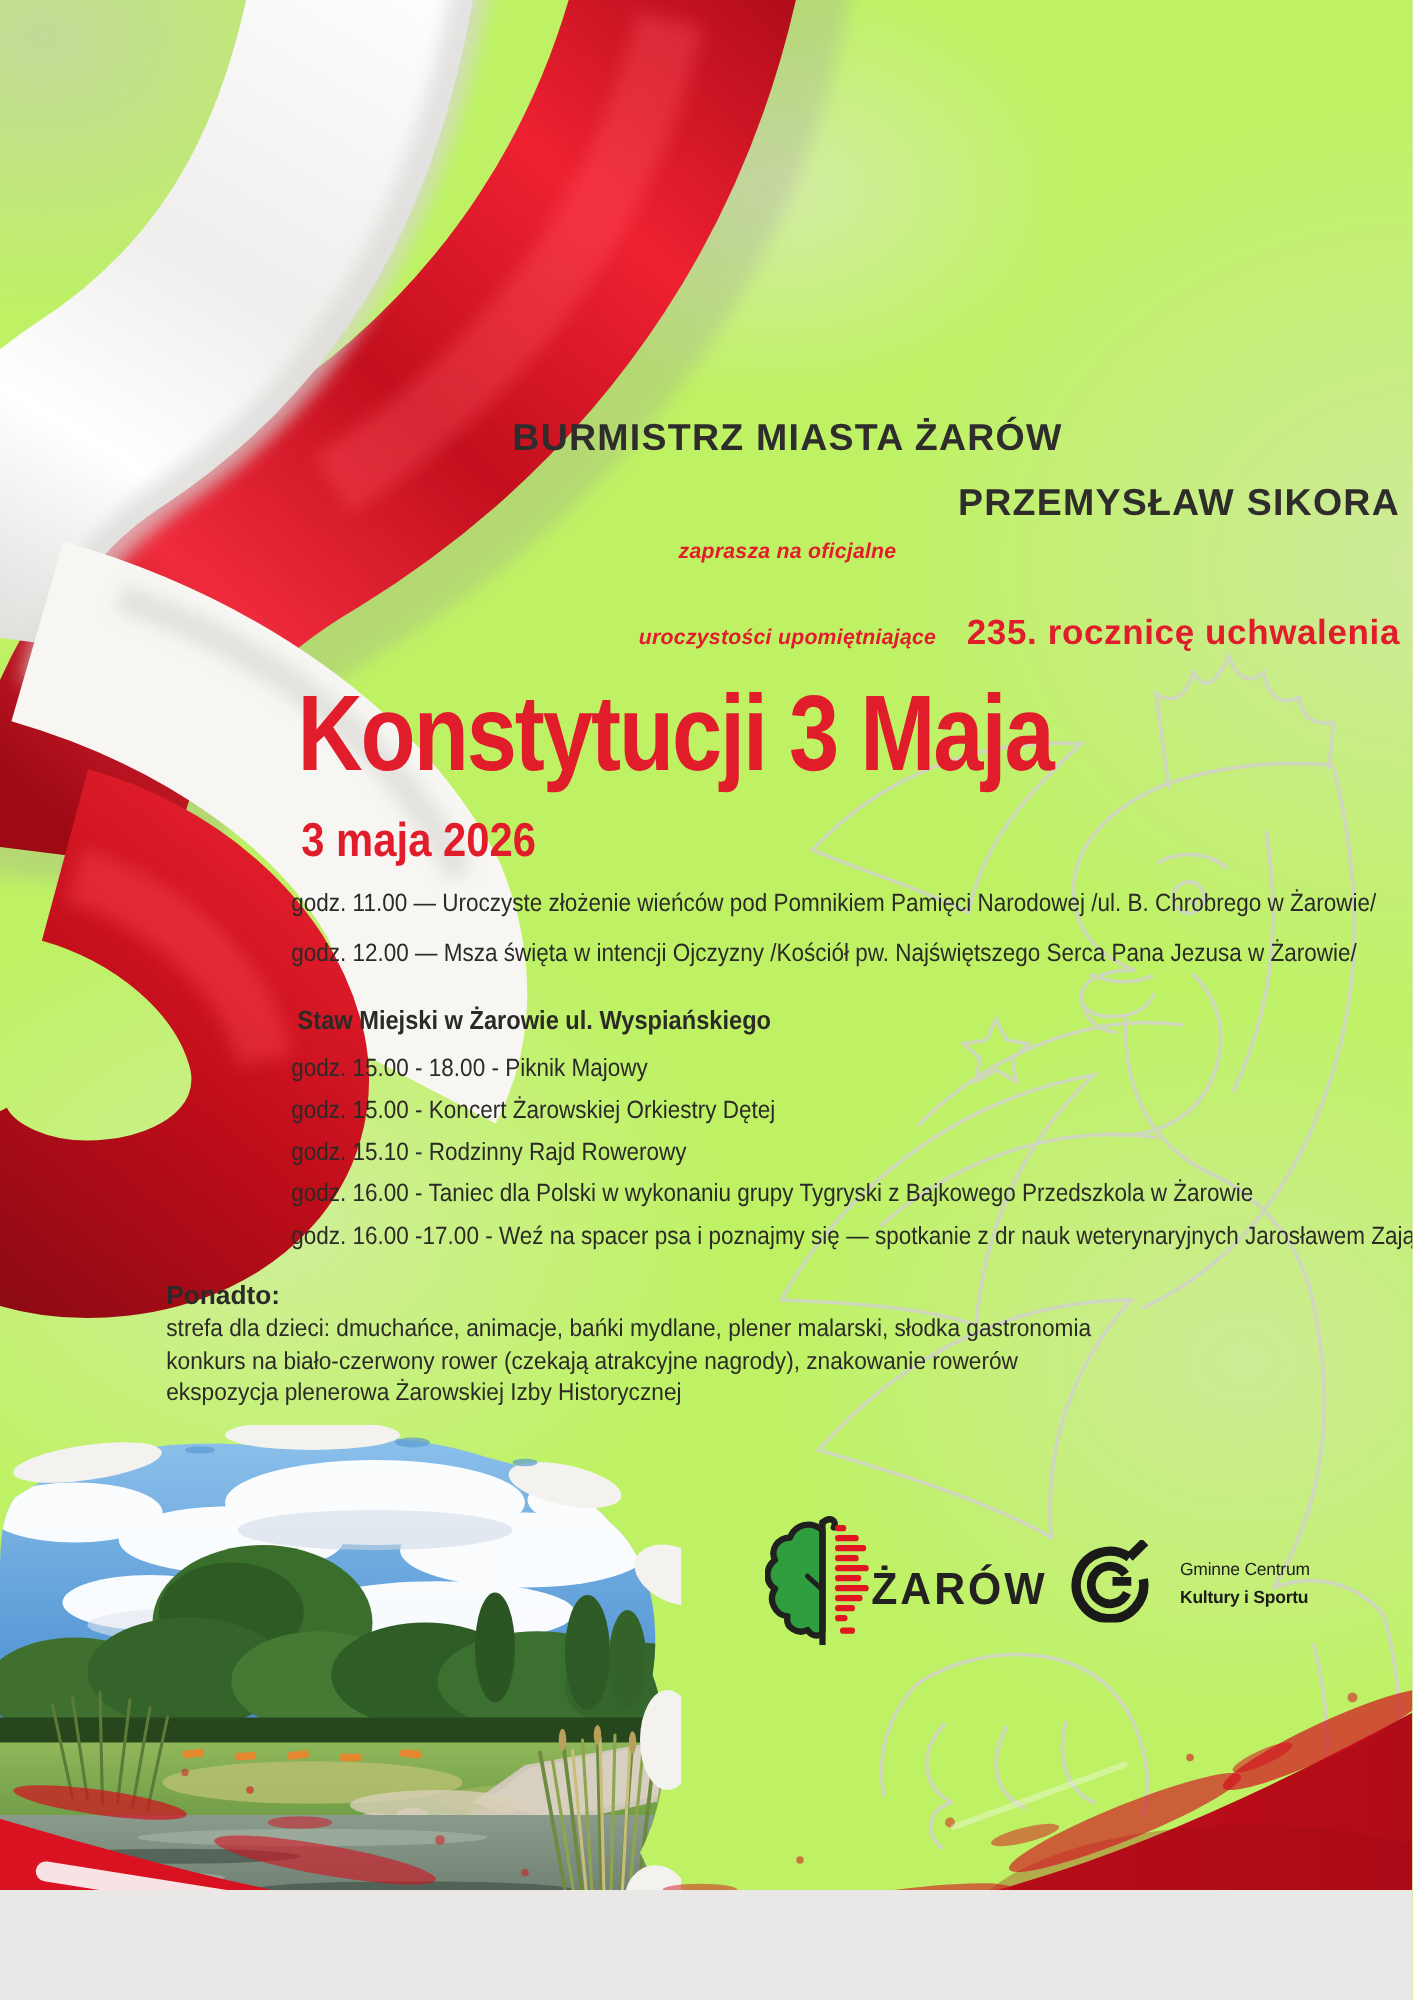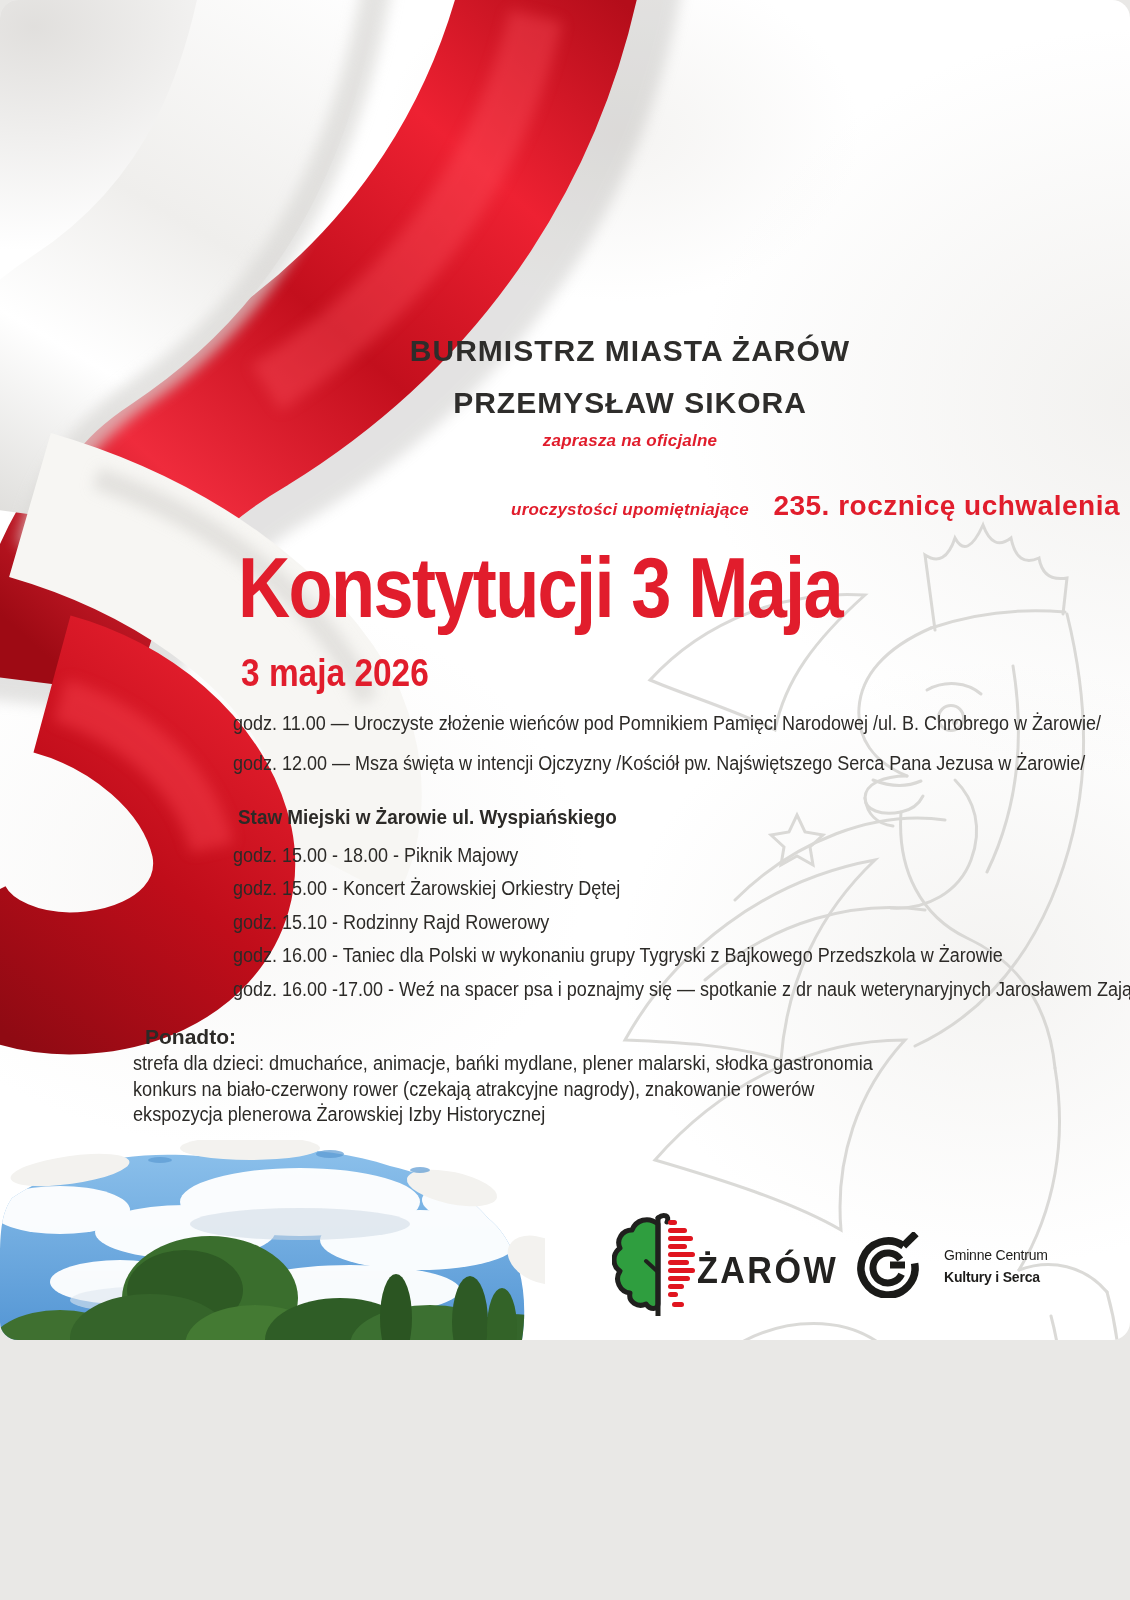--- a/index.html
+++ b/index.html
@@ -1,51 +1,51 @@
 <!DOCTYPE html>
 <html><head>
 <meta charset="utf-8">
 <style>
   html,body{margin:0;padding:0;background:#e9e8e6;}
   .poster{
-    position:relative;width:1130px;height:1340px;overflow:hidden;
-    background:#ffffff;font-family:"Liberation Sans",sans-serif;border-radius:18px;
+    position:relative;width:1130px;height:1512px;overflow:hidden;
+    background:#bef264;font-family:"Liberation Sans",sans-serif;
     -webkit-font-smoothing:antialiased;
   }
   .bg-texture{
     position:absolute;inset:0;z-index:0;pointer-events:none;
     background:
       radial-gradient(420px 320px at 3% 2%, rgba(200,197,193,.55), transparent 70%),
       radial-gradient(620px 520px at 101% 30%, rgba(226,224,220,.45), transparent 72%),
       radial-gradient(520px 420px at 88% 72%, rgba(228,226,222,.40), transparent 72%),
       radial-gradient(340px 240px at 55% 10%, rgba(234,232,229,.5), transparent 70%),
       radial-gradient(500px 380px at 20% 65%, rgba(236,234,231,.4), transparent 72%);
   }
   .layer{position:absolute;pointer-events:none;}
   .txt{position:absolute;color:#2c2a27;white-space:nowrap;line-height:1.15;}
   .center-col{left:140px;right:10px;text-align:center;}
   .red{color:#e11d2c;}
   .b{font-weight:bold;}
   .organizer{top:334px;font-size:30px;letter-spacing:1px;color:#2e2d2b;}
-  .organizer2{top:386px;font-size:30px;letter-spacing:1px;color:#2e2d2b;}
+  .organizer2{top:386px;font-size:30px;letter-spacing:1px;color:#2e2d2b;text-align:right;}
   .invite{font-size:17px;font-style:italic;font-weight:bold;letter-spacing:.2px;}
   .invite1{top:431px;}
   .invite2{top:452px;margin-top:48px;}
   .anniv{top:490px;font-size:28px;letter-spacing:.5px;}
   .main-title{
     top:540px;left:238px;font-size:86px;font-weight:bold;letter-spacing:-2px;
     transform:scaleX(.84);transform-origin:0 0;line-height:1.1;
   }
   .event-date{top:652px;left:241px;font-size:38px;font-weight:bold;
     transform:scaleX(.88);transform-origin:0 0;}
   .cond{transform:scaleX(.9);transform-origin:0 0;}
   .ceremonies{top:703px;left:233px;font-size:20px;line-height:40px;}
   .venue-head{top:805px;left:238px;font-size:21px;}
   .venue-list{top:839px;left:233px;font-size:20px;line-height:33.4px;}
-  .extras-head{top:1025px;left:133px;font-size:21px;margin-left:12px;}
+  .extras-head{top:1025px;left:133px;font-size:21px;}
   .extras-list{top:1051px;left:133px;font-size:19.5px;line-height:25.7px;transform:scaleX(.93);transform-origin:0 0;}
   .zarow-word{top:1250px;left:697px;font-size:36px;font-weight:800;letter-spacing:2.5px;color:#232220;transform:scaleX(.95);transform-origin:0 0;}
   .gckis-text{top:1244px;left:944px;font-size:14px;line-height:22px;color:#1d1c1a;letter-spacing:-.2px;}
 </style>
 </head>
 <body>
 
 <div class="poster">
 
   <div class="bg-texture"></div>
@@ -357,16 +357,16 @@
   <svg class="layer" style="left:852px;top:1232px;z-index:5;" width="90" height="66" viewBox="0 0 90 66">
     <g stroke="#1a1a18" fill="none">
       <path d="M 62.6,31.3 A 27,27 0 1 1 51.5,13.9" stroke-width="7.5"></path>
       <line x1="51.5" y1="13.9" x2="64" y2="1.5" stroke-width="7.5"></line>
       <path d="M 48.3,27.4 A 15,15 0 1 0 49.6,42.3" stroke-width="7"></path>
       <line x1="53" y1="33" x2="38" y2="33" stroke-width="7"></line>
     </g>
   </svg>
   <div class="txt gckis-text" style="z-index:5;">
     <div>Gminne Centrum</div>
-    <div class="b">Kultury i Serca</div>
+    <div class="b">Kultury i Sportu</div>
   </div>
 
 </div>
 
 </body></html>

